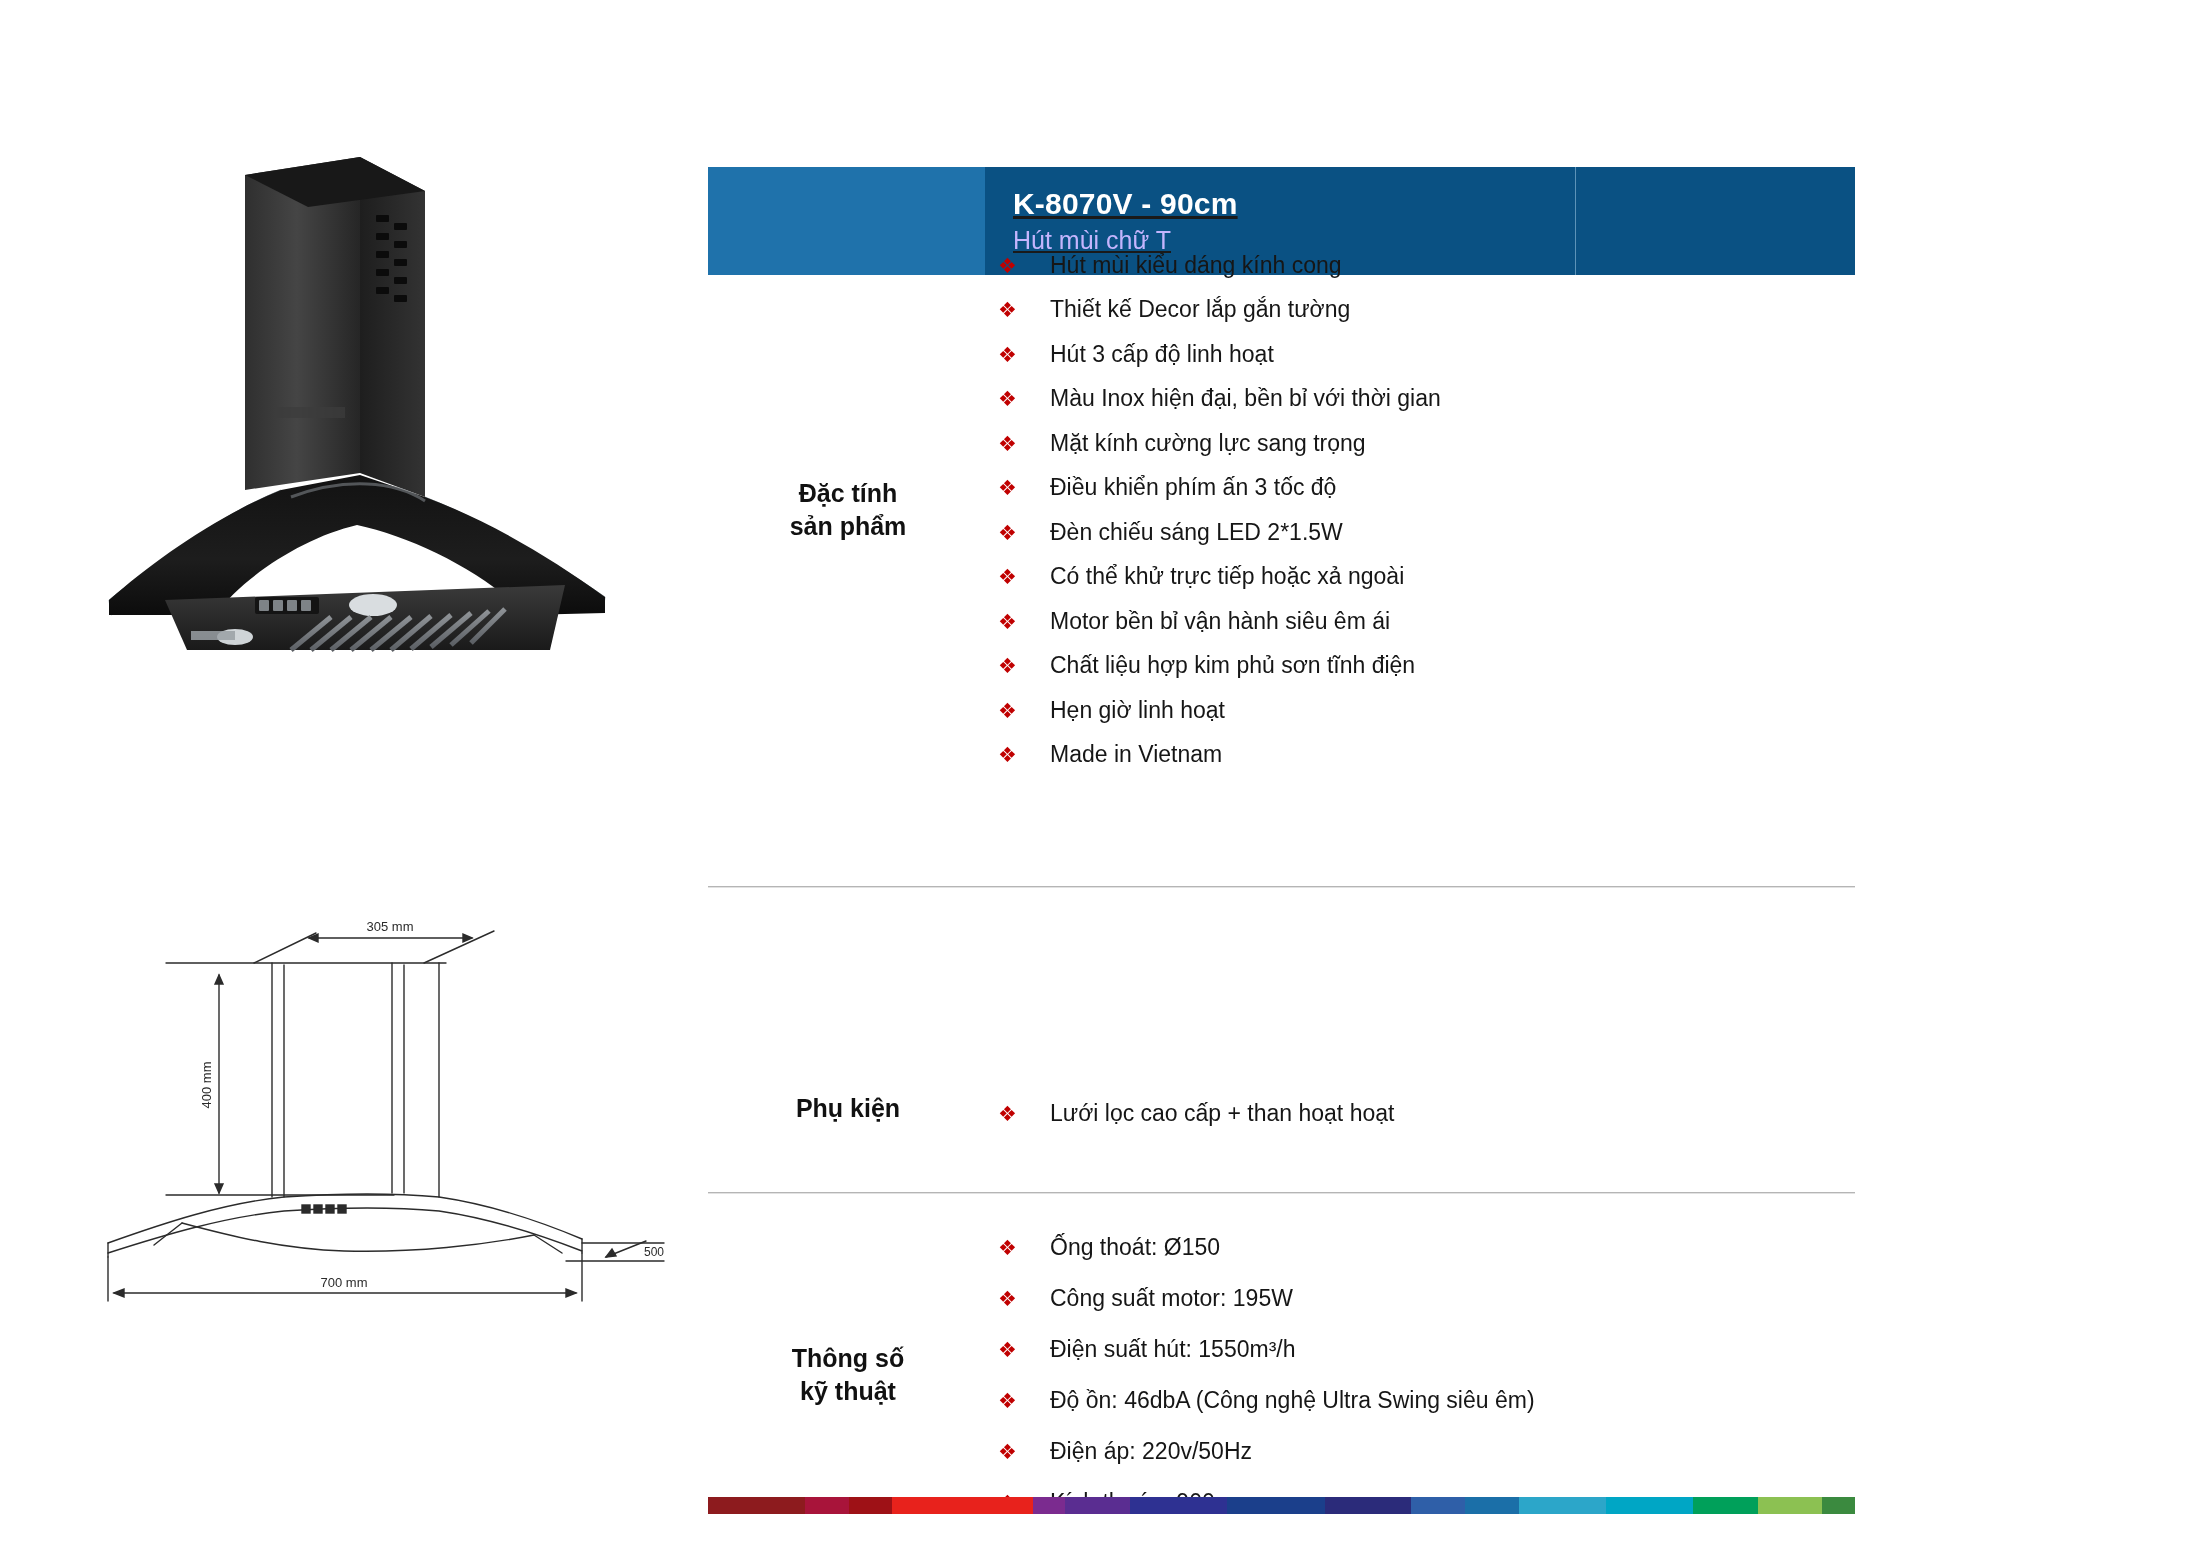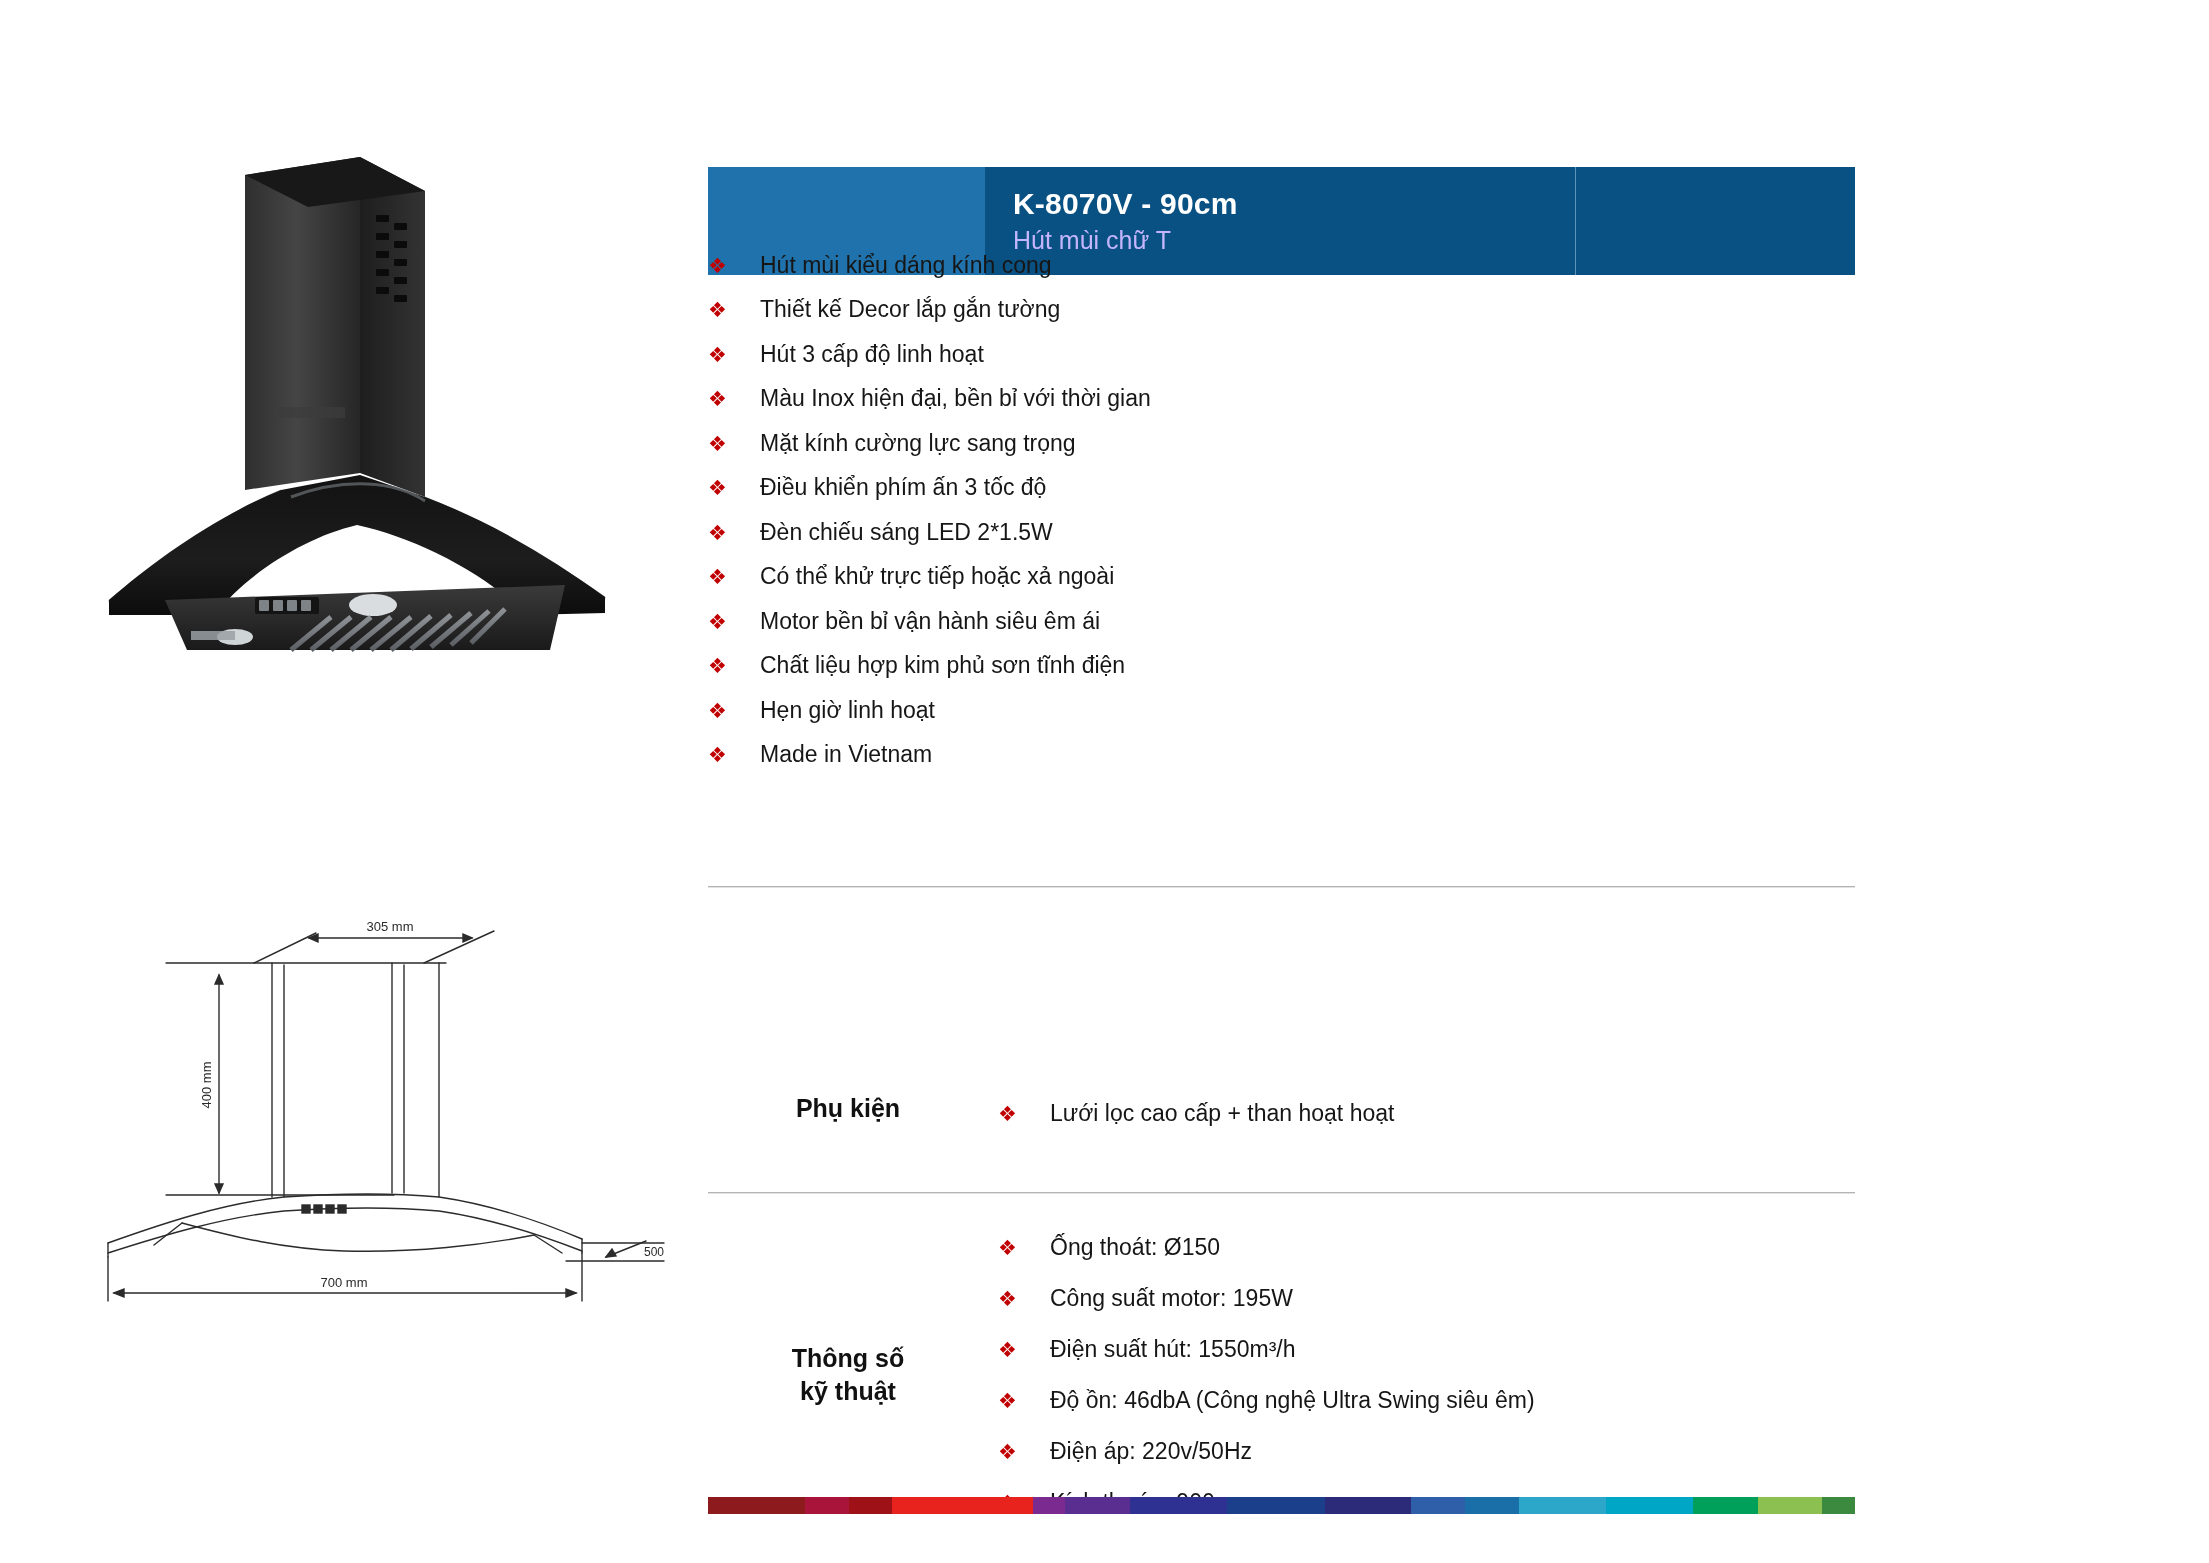--- a/index.html
+++ b/index.html
@@ -62,20 +62,21 @@
   }
 
   
   .header-band {
     position: absolute;
     left: 0;
     top: 167px;
     width: 1147px;
     height: 108px;
     display: flex;
+    text-decoration: underline;
   }
   .header-left-block {
     width: 277px;
     height: 100%;
     background: #1f72ab;
   }
   .header-mid-block {
     flex: 0 0 590px;
     height: 100%;
     background: #0a5183;
@@ -357,20 +358,24 @@
     <div class="header-band">
       <div class="header-left-block" style="background: rgb(31, 114, 171);"></div>
       <div class="header-mid-block" style="background: rgb(10, 81, 131);">
         <div class="model-title">K-8070V - 90cm</div>
         <div class="model-subtitle">Hút mùi chữ T</div>
       </div>
       <div class="header-right-block" style="background: rgb(10, 81, 131);"></div>
     </div>
 
     <div class="spec-row row-features">
+      <div class="row-label">
+        <div>Đặc tính</div>
+        <div>sản phẩm</div>
+      </div>
       <div class="row-body">
         <ul class="bullet-list">
           <li>
             <span class="bullet-mark" style="color: rgb(192, 0, 0);">❖</span>
             <span class="bullet-text">Hút mùi kiểu dáng kính cong</span>
           </li>
           <li>
             <span class="bullet-mark" style="color: rgb(192, 0, 0);">❖</span>
             <span class="bullet-text">Thiết kế Decor lắp gắn tường</span>
           </li>

